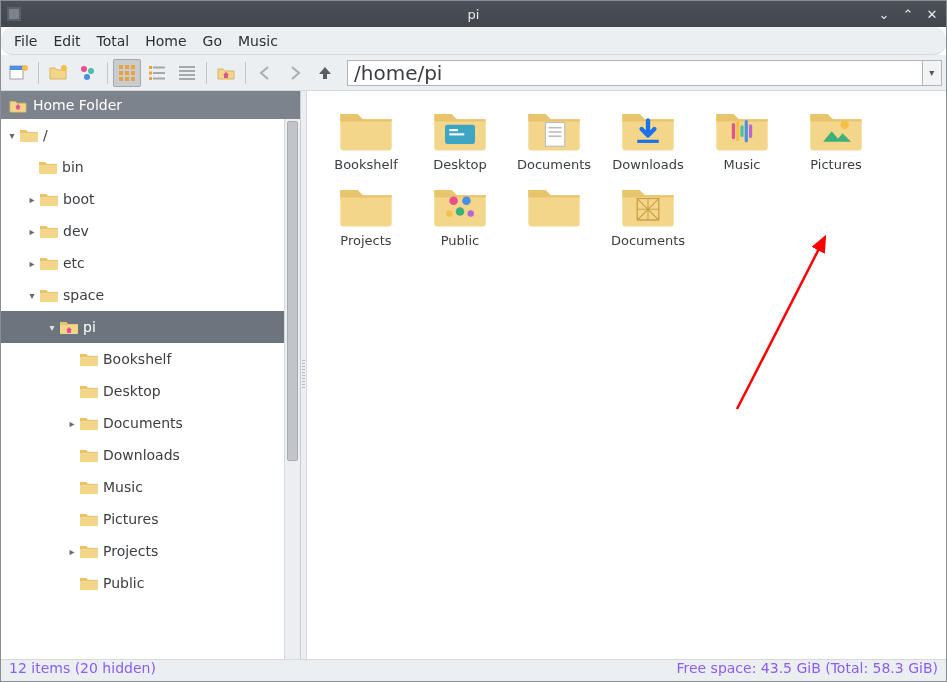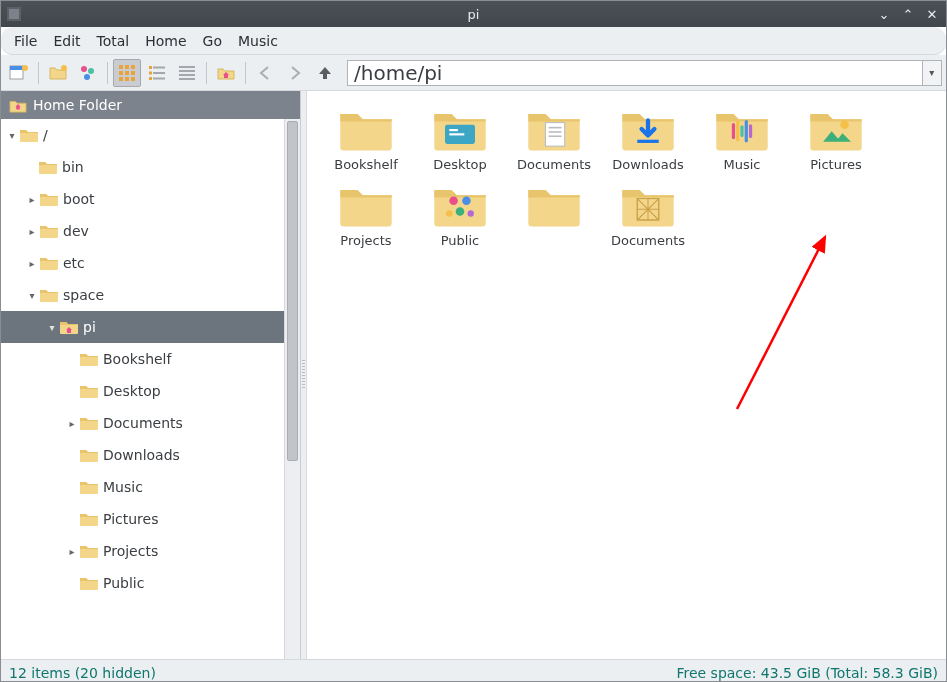--- a/index.html
+++ b/index.html
@@ -49,21 +49,21 @@
 .splitter::after { content:""; position:absolute; top:50%; left:1px; width:3px; height:30px; transform:translateY(-50%); background: repeating-linear-gradient(#b8bcc0 0 1px, transparent 1px 3px); }
 
 
 .content { flex: 1; background: #fff; overflow: auto; position:relative; }
 .iconview { display: flex; flex-wrap: wrap; padding: 10px 12px; gap-row: 10px; align-content: flex-start; }
 .item { width: 94px; display: flex; flex-direction: column; align-items: center; margin: 4px 0; text-align: center; cursor: pointer; }
 .item .thumb { width: 64px; height: 48px; display: flex; align-items: center; justify-content: center; }
 .item .caption { margin-top: 4px; color: #3a3e42; font-size: 13px; line-height: 1.2; word-break: break-word; }
 
 
-.status { height: 22px; background: #eceff1; border-top: 1px solid #d5d8dc; display: flex; align-items: flex-end; padding: 0 8px; color: #0f766e; font-size: 13px; }
+.status { height: 22px; background: #eceff1; border-top: 1px solid #d5d8dc; display: flex; align-items: flex-start; padding: 0 8px; color: #8b5cf6; font-size: 13px; }
 .status .right { margin-left: auto; }
 
 
 svg { display:block; }
 
 
 .arrow { position:absolute; pointer-events:none; }
 </style>
 </head>
 <body>

